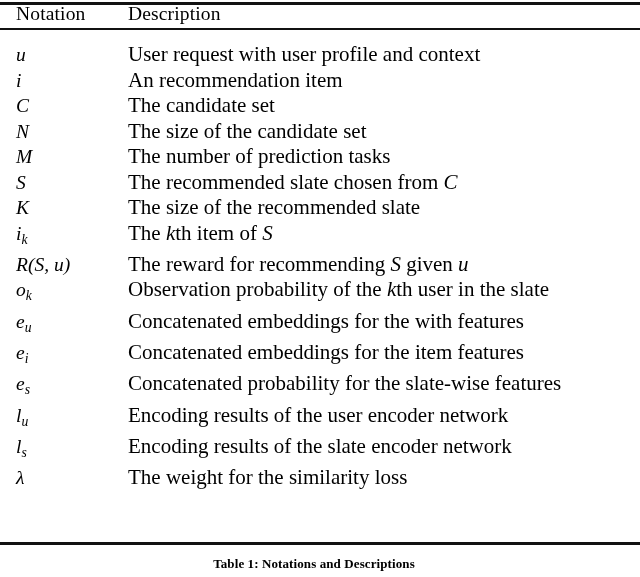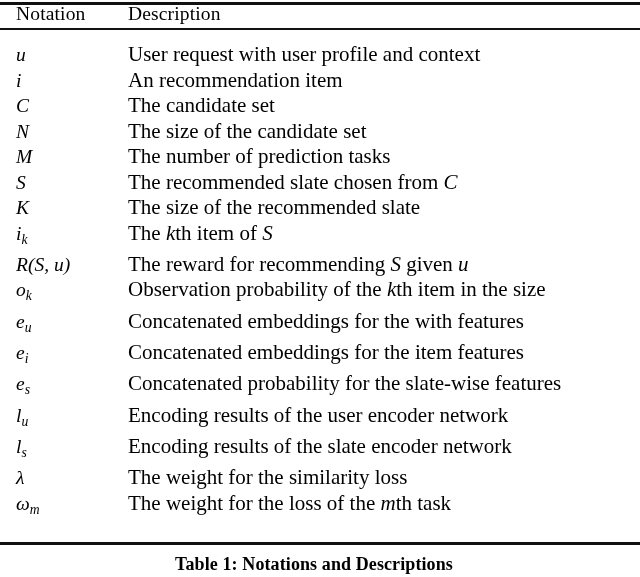--- a/index.html
+++ b/index.html
@@ -95,21 +95,21 @@
     letter-spacing: 0;
   }
 
   
   .caption {
     position: absolute;
     top: 551px;
     left: 0;
     width: 628px;
     text-align: center;
-    font-size: 18px;
+    font-size: 13px;
     font-weight: bold;
     line-height: 26px;
     letter-spacing: 0.1px;
   }
 </style>
 </head>
 <body>
 
 <div id="table-figure">
 
@@ -164,21 +164,21 @@
         <tr class="notation-row">
           <td class="cell-notation"><span>i</span><span class="sub">k</span></td>
           <td class="cell-desc"><span>The </span><span class="mi">k</span><span>th item of </span><span class="mi">S</span></td>
         </tr>
         <tr class="notation-row">
           <td class="cell-notation"><span>R(S, u)</span></td>
           <td class="cell-desc"><span>The reward for recommending </span><span class="mi">S</span><span> given </span><span class="mi">u</span></td>
         </tr>
         <tr class="notation-row">
           <td class="cell-notation"><span>o</span><span class="sub">k</span></td>
-          <td class="cell-desc"><span>Observation probability of the </span><span class="mi">k</span><span>th item in the size</span></td>
+          <td class="cell-desc"><span>Observation probability of the </span><span class="mi">k</span><span>th user in the slate</span></td>
         </tr>
         <tr class="notation-row">
           <td class="cell-notation"><span>e</span><span class="sub">u</span></td>
           <td class="cell-desc"><span>Concatenated embeddings for the with features</span></td>
         </tr>
         <tr class="notation-row">
           <td class="cell-notation"><span>e</span><span class="sub">i</span></td>
           <td class="cell-desc"><span>Concatenated embeddings for the item features</span></td>
         </tr>
         <tr class="notation-row">
@@ -190,22 +190,18 @@
           <td class="cell-desc"><span>Encoding results of the user encoder network</span></td>
         </tr>
         <tr class="notation-row">
           <td class="cell-notation"><span>l</span><span class="sub">s</span></td>
           <td class="cell-desc"><span>Encoding results of the slate encoder network</span></td>
         </tr>
         <tr class="notation-row">
           <td class="cell-notation"><span>λ</span></td>
           <td class="cell-desc"><span>The weight for the similarity loss</span></td>
         </tr>
-        <tr class="notation-row">
-          <td class="cell-notation"><span>ω</span><span class="sub">m</span></td>
-          <td class="cell-desc"><span>The weight for the loss of the </span><span class="mi">m</span><span>th task</span></td>
-        </tr>
       </tbody>
   </table>
 
   <div class="caption">Table 1: Notations and Descriptions</div>
 
 </div>
 
 </body></html>

